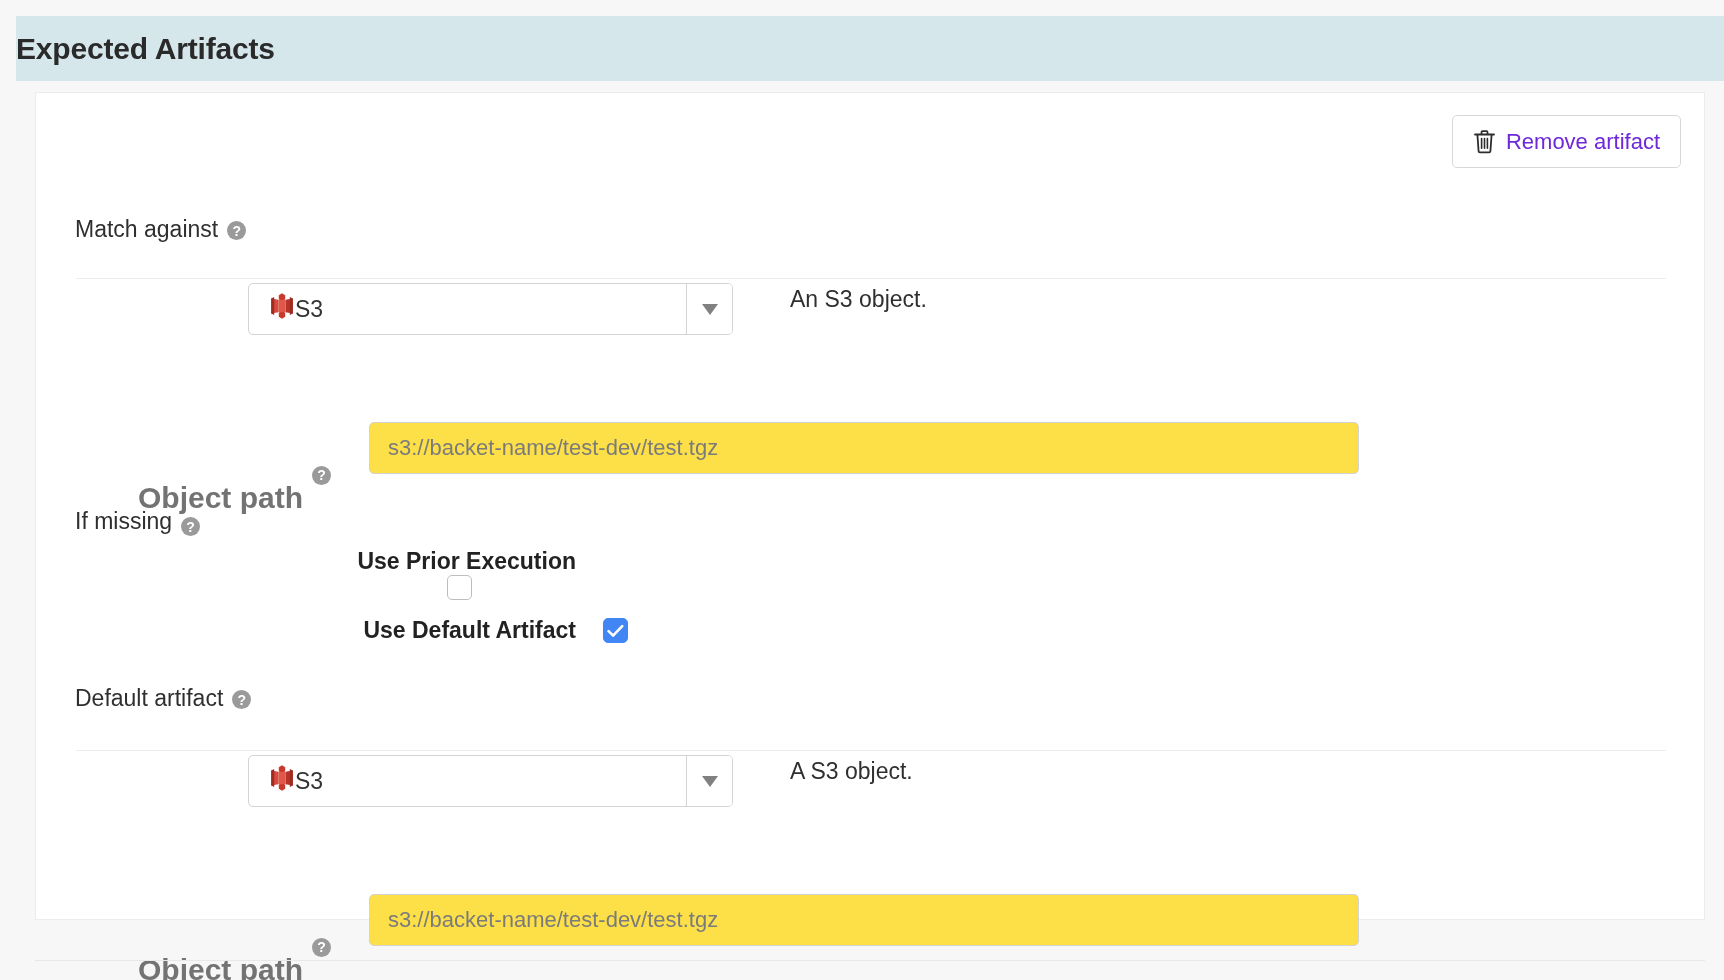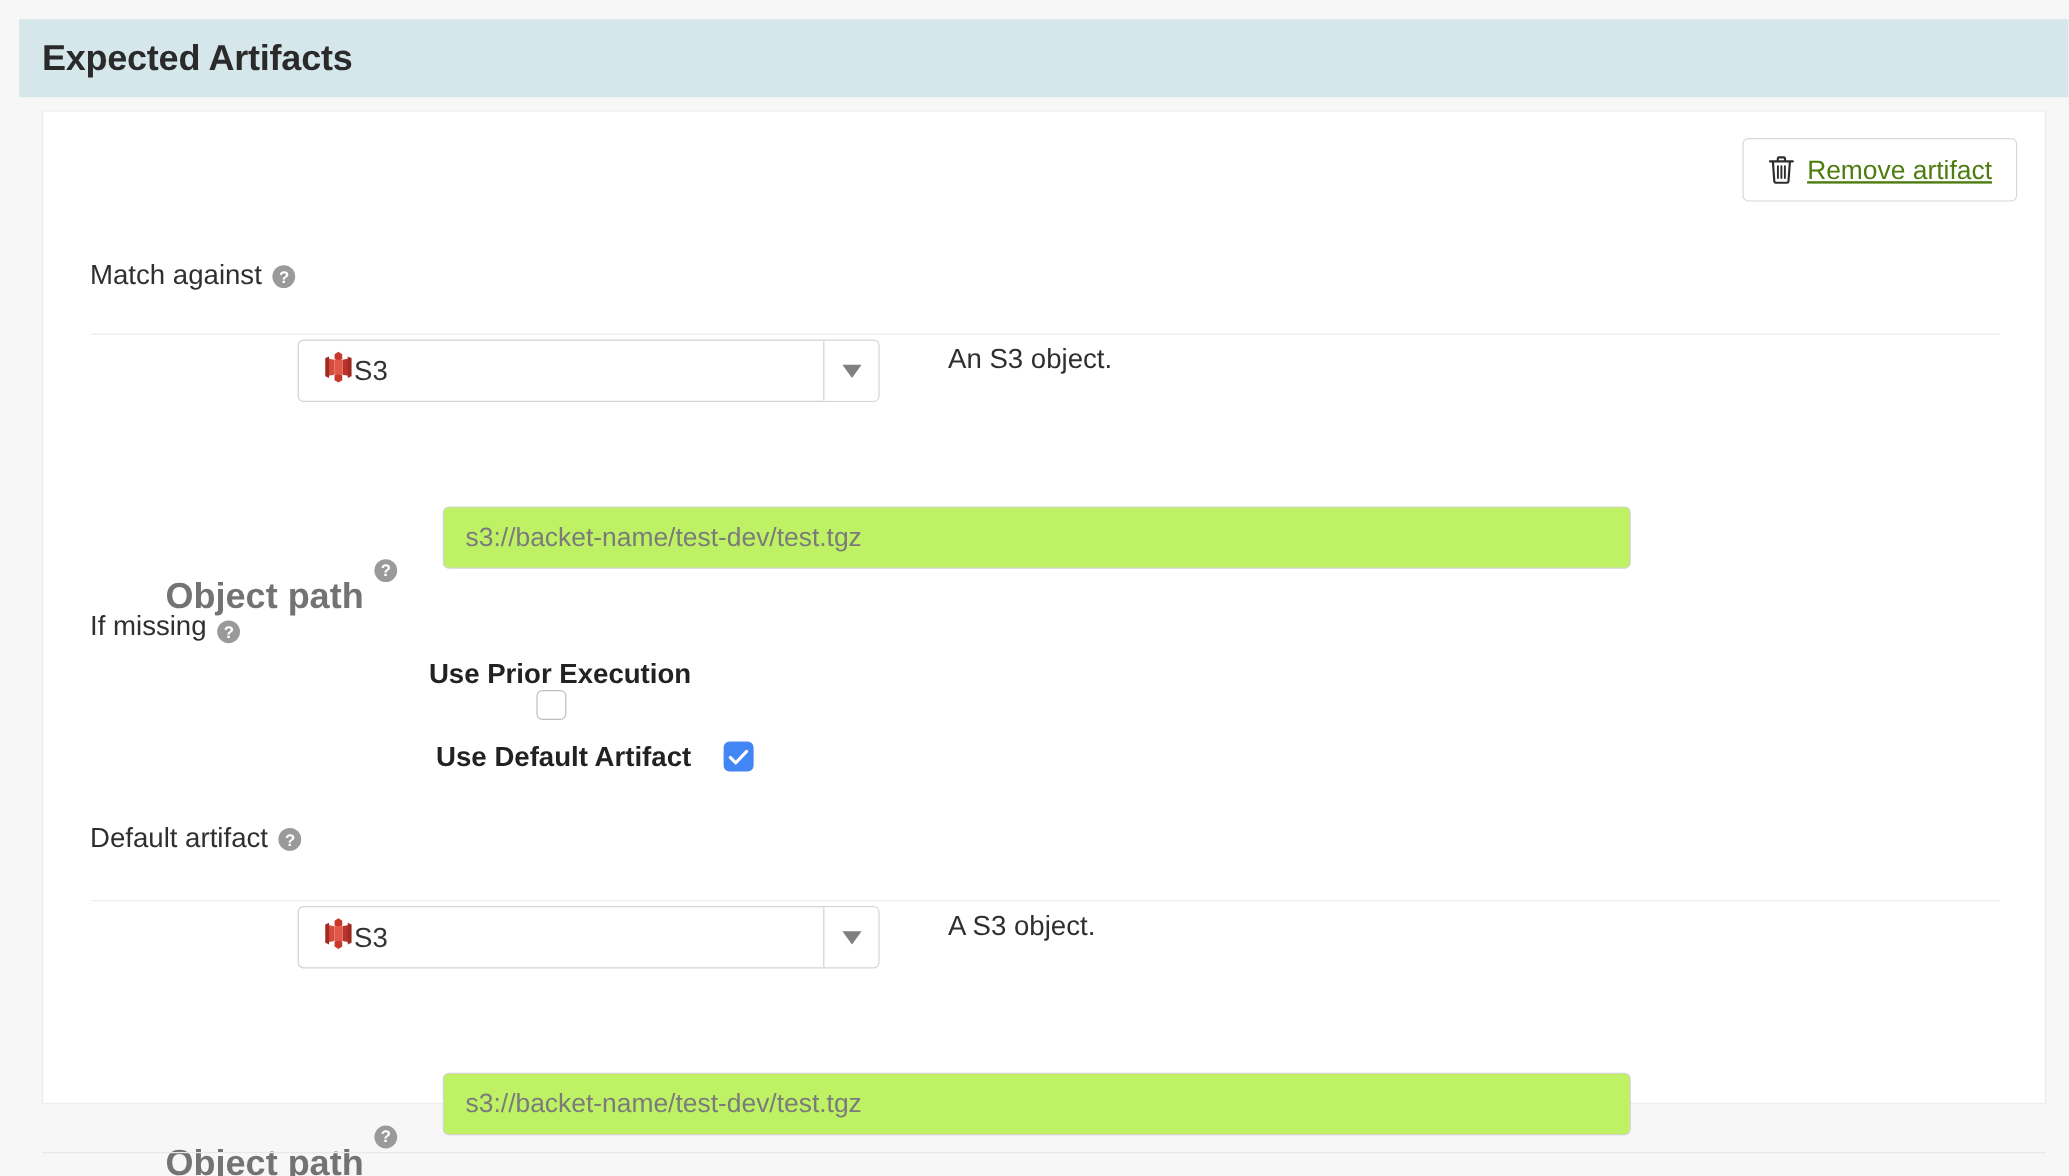--- a/index.html
+++ b/index.html
@@ -24,21 +24,20 @@
   
   .section-header {
     position: absolute;
     left: 16px;
     top: 16px;
     width: 1708px;
     height: 65px;
     background: #d6e7ec;
     display: flex;
     align-items: center;
-    padding-left: 19px;
   }
   .section-header-title {
     font-size: 30px;
     font-weight: 700;
     color: #2a2a2a;
     letter-spacing: -0.2px;
   }
 
   
   .artifact-card {
@@ -101,24 +100,23 @@
     top: 22px;
     height: 53px;
     padding: 0 20px;
     background: #ffffff;
     border: 1px solid #d8d8d8;
     border-radius: 5px;
     display: flex;
     align-items: center;
     gap: 10px;
     font-size: 22px;
-    color: #4d7c0f;
+    color: #6d28d9;
     cursor: pointer;
     font-family: "Liberation Sans", sans-serif;
-    text-decoration: underline;
   }
   .trash-icon { display: inline-flex; align-items: center; }
 
   
   .select-wrap {
     position: absolute;
     width: 485px;
     height: 52px;
     border: 1px solid #d3d3d3;
     border-radius: 5px;
@@ -183,21 +181,21 @@
   }
   .objpath-label-1 { left: 102px; top: 340px; }
   .objpath-label-2 { left: 102px; top: 812px; }
 
   .text-input {
     position: absolute;
     width: 990px;
     height: 52px;
     border: 1px solid #d3d3d3;
     border-radius: 5px;
-    background: #bef264;
+    background: #fde047;
     padding: 0 18px;
     font-size: 22px;
     color: #7b7b7b;
     font-family: "Liberation Sans", sans-serif;
     outline: none;
   }
   .text-input-1 { left: 333px; top: 329px; }
   .text-input-2 { left: 333px; top: 801px; }
   .text-input::placeholder { color: #9b9b9b; }
 

